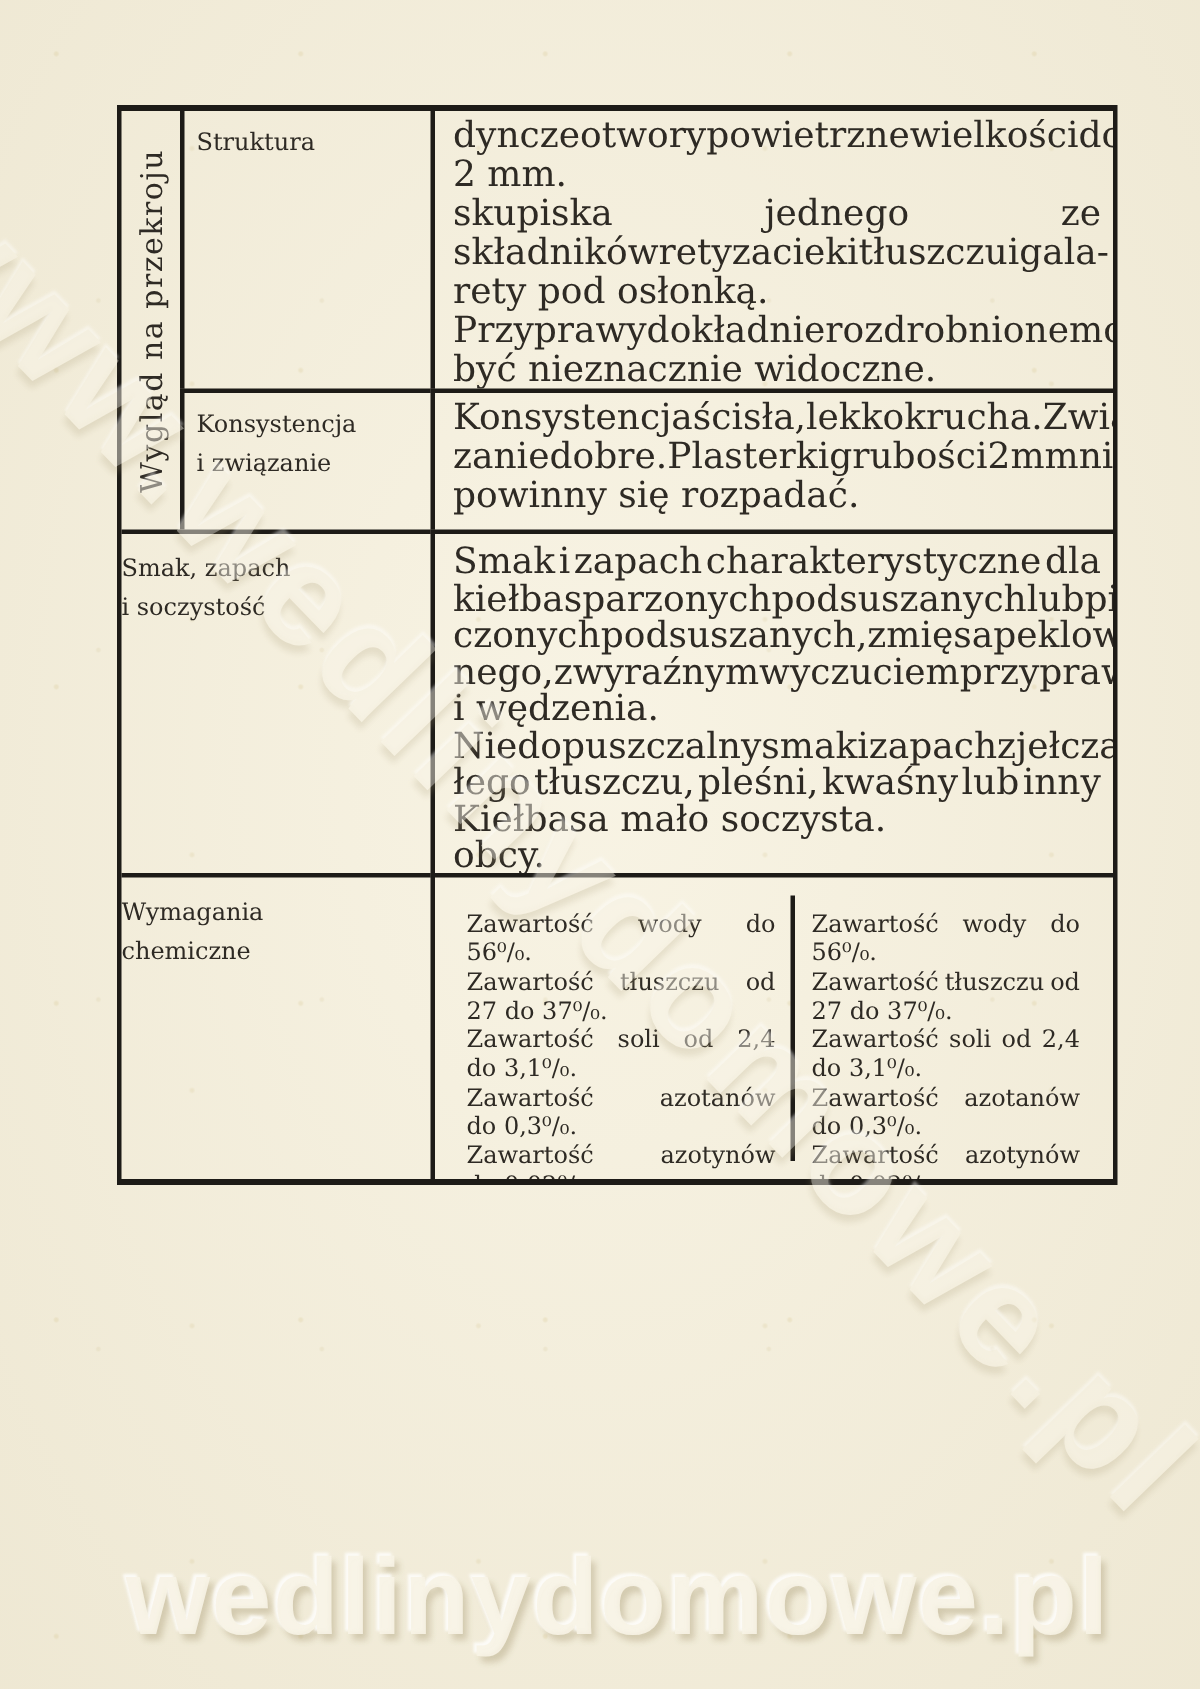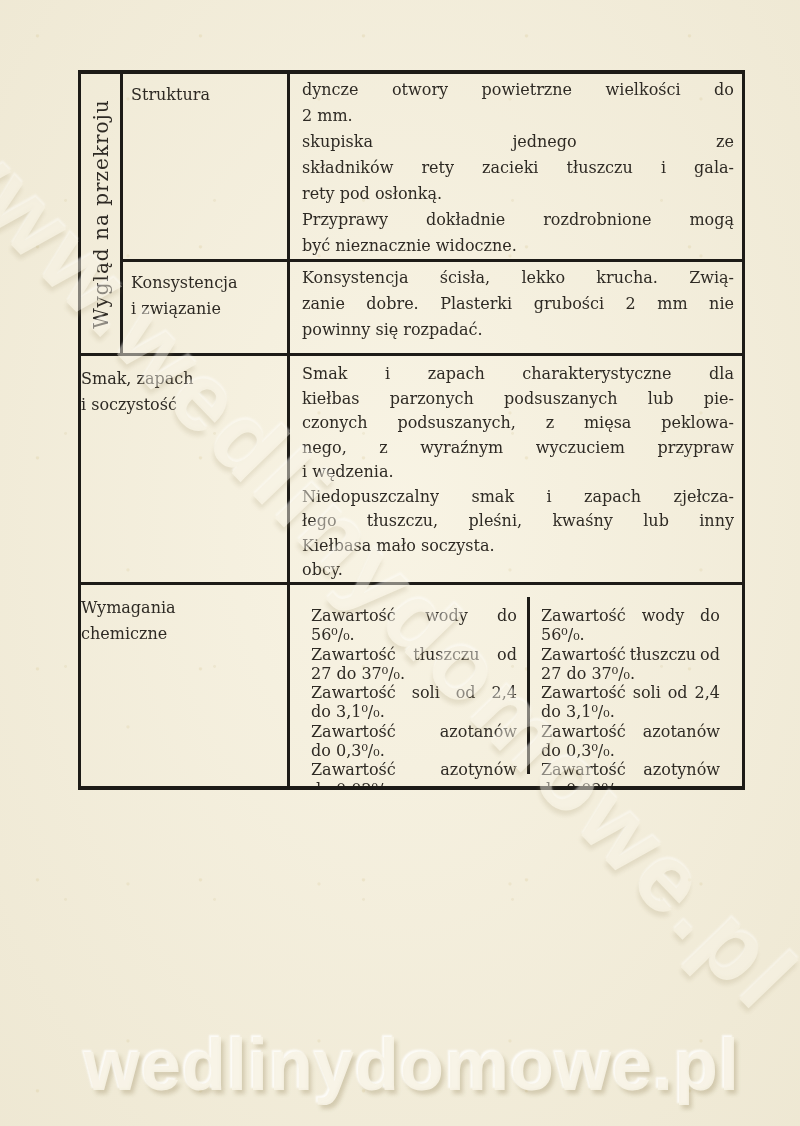--- a/index.html
+++ b/index.html
@@ -48,21 +48,21 @@
   .r3d{grid-area:3/3/4/4;border-left:3px solid var(--rule);border-top:3px solid var(--rule);}
   .r4l{grid-area:4/1/5/3;border-top:3px solid var(--rule);}
   .r4d{grid-area:4/3/5/4;border-left:3px solid var(--rule);border-top:3px solid var(--rule);display:flex;padding:12px;justify-content:space-between;}
 
   .label{
     font-size:16px;line-height:26px;white-space:pre-line;
     padding:8px 4px 0 8px;
   }
   .r3l.label,.r4l.label{padding-left:0;padding-top:10px;}
 
-  .desc{font-size:16px;line-height:26px;padding:3px 8px 0 12px;}
+  .desc{font-size:24px;line-height:26px;padding:3px 8px 0 12px;}
   .r3d.desc{line-height:24.5px;padding-top:6px;}
 
   .chemcol{
     box-sizing:border-box;flex:0 0 225px;
     font-size:16px;line-height:19.3px;
     padding:9px 10px 0 9px;
   }
   .chemcol.right{flex:1 1 auto;border-left:3px solid var(--rule);padding-left:11px;}
 
   

